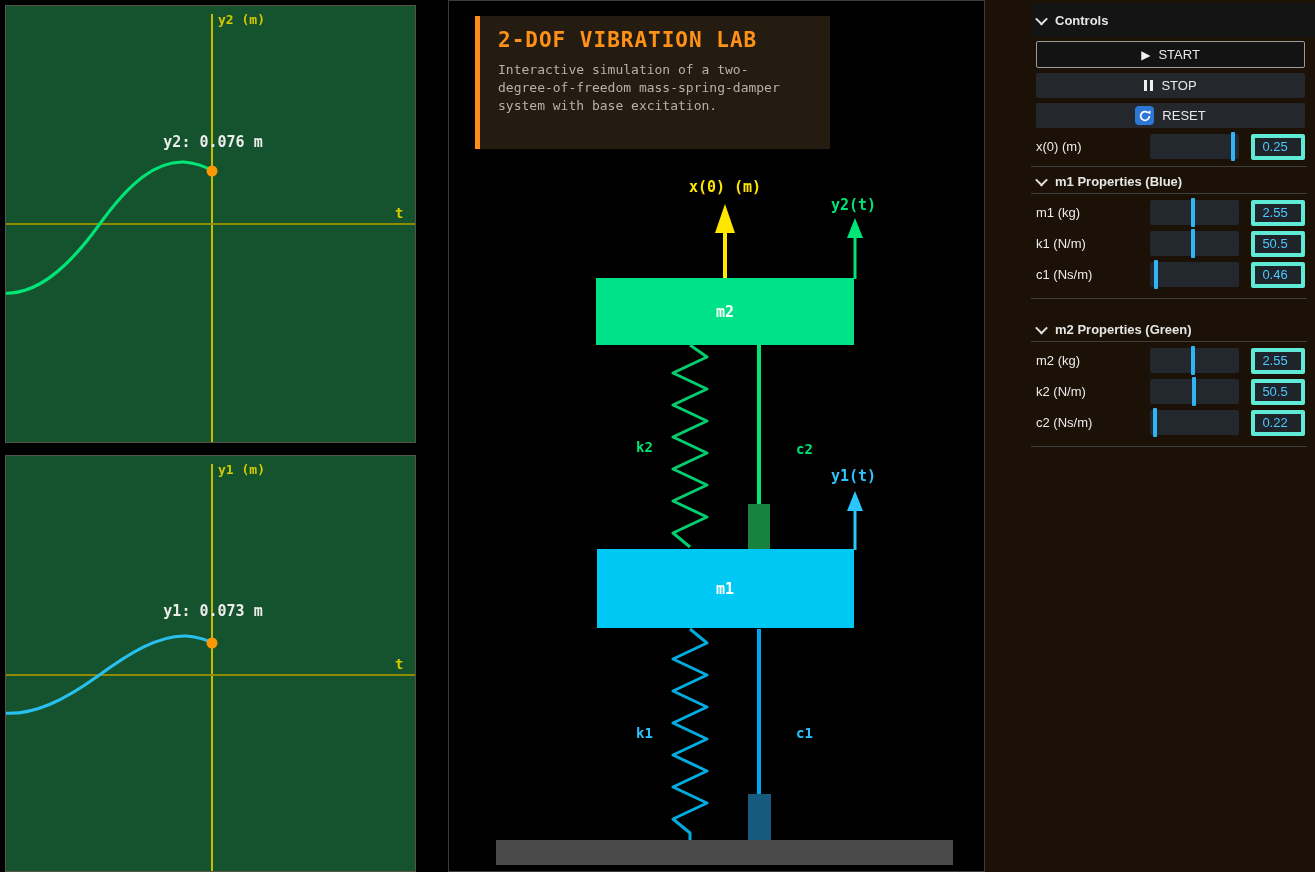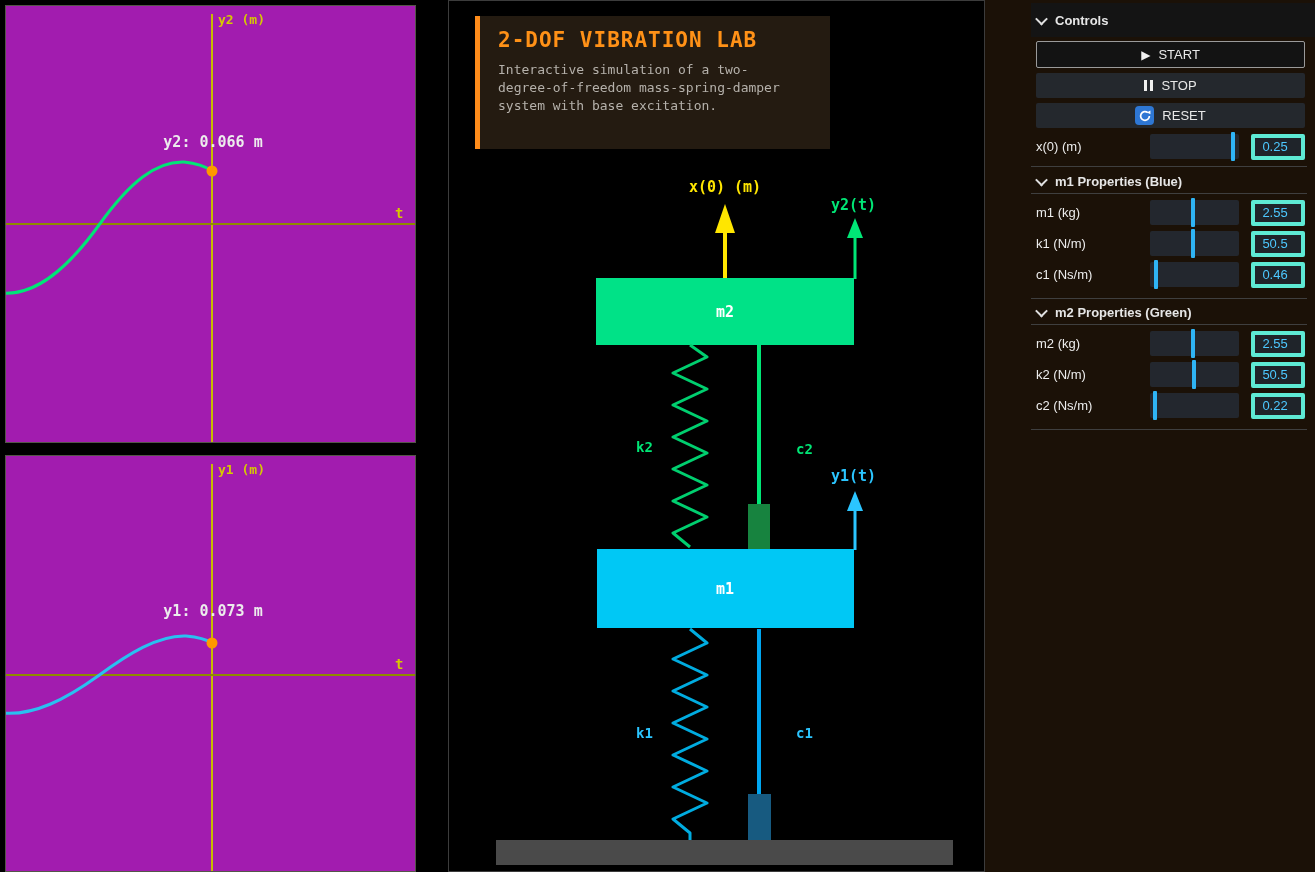--- a/index.html
+++ b/index.html
@@ -1,20 +1,20 @@
 <!DOCTYPE html>
 <html><head>
 <meta charset="utf-8">
 <style>
   html,body{margin:0;padding:0;background:#000;}
   #app{position:relative;width:1315px;height:872px;background:#000;overflow:hidden;
        font-family:"Liberation Sans",sans-serif;}
 
   
-  .plot{position:absolute;left:5px;width:409px;background:#a21caf;border:1px solid #55554a;}
+  .plot{position:absolute;left:5px;width:409px;background:#14532d;border:1px solid #55554a;}
   #plot-y2{top:5px;height:436px;}
   #plot-y1{top:455px;height:415px;}
   .plot svg{position:absolute;left:0;top:0;}
   .plot .ylab{position:absolute;left:212px;top:6px;color:#d6ca00;
        font:bold 13px "DejaVu Sans Mono",monospace;}
   .plot .tlab{position:absolute;left:389px;color:#d6ca00;font:bold 14px "DejaVu Sans Mono",monospace;}
   #plot-y2 .tlab{top:199px;} #plot-y1 .tlab{top:200px;}
   .plot .readout{position:absolute;left:207px;transform:translateX(-50%);color:#ececec;
        font:bold 15px "DejaVu Sans Mono",monospace;white-space:nowrap;}
   #plot-y2 .readout{top:127px;} #plot-y1 .readout{top:146px;}
@@ -63,21 +63,21 @@
 
   <div class="plot" id="plot-y2">
     <svg width="409" height="436" viewBox="0 0 409 436">
       <line x1="206" y1="8" x2="206" y2="436" stroke="#c7bb00" stroke-width="2"></line>
       <line x1="0" y1="218" x2="409" y2="218" stroke="#8f8a00" stroke-width="2"></line>
       <path d="M -4 287 C 30 290, 62 262, 93 219 C 124 176, 150 155, 178 156 C 189 157, 199 160, 206 165" fill="none" stroke="#00e676" stroke-width="3"></path>
       <circle cx="206" cy="165" r="5.5" fill="#ff9800"></circle>
     </svg>
     <div class="ylab">y2 (m)</div>
     <div class="tlab">t</div>
-    <div class="readout">y2: 0.066 m</div>
+    <div class="readout">y2: 0.076 m</div>
   </div>
 
   <div class="plot" id="plot-y1">
     <svg width="409" height="415" viewBox="0 0 409 415">
       <line x1="206" y1="8" x2="206" y2="415" stroke="#c7bb00" stroke-width="2"></line>
       <line x1="0" y1="219" x2="409" y2="219" stroke="#8f8a00" stroke-width="2"></line>
       <path d="M -4 257 C 28 260, 60 243, 92 220 C 122 198, 152 179, 180 180 C 191 181, 200 183, 206 187" fill="none" stroke="#29c0f0" stroke-width="3"></path>
       <circle cx="206" cy="187" r="5.5" fill="#ff9800"></circle>
     </svg>
     <div class="ylab">y1 (m)</div>
@@ -191,21 +191,21 @@
     <div class="row">
       <span class="lbl">c1 (Ns/m)</span>
       <div class="track">
         <div class="handle" style="left: calc(4% - 0.16px);"></div>
       </div>
       <div class="val">0.46</div>
     </div>
 
     <div class="sep" style="margin-top:11px;"></div>
 
-    <div class="sec-header" style="margin-top:1px;">
+    <div class="sec-header" style="margin-top:18px;">
       <span class="chev"></span>
       <span>m2 Properties (Green)</span>
     </div>
     <div class="sep"></div>
 
     <div class="row">
       <span class="lbl">m2 (kg)</span>
       <div class="track">
         <div class="handle" style="left: calc(48% - 1.92px);"></div>
       </div>

